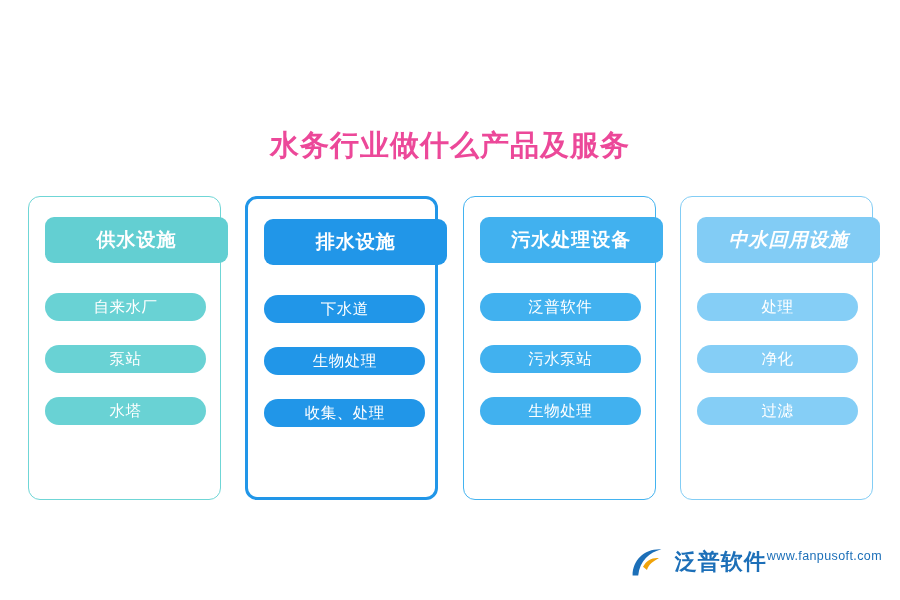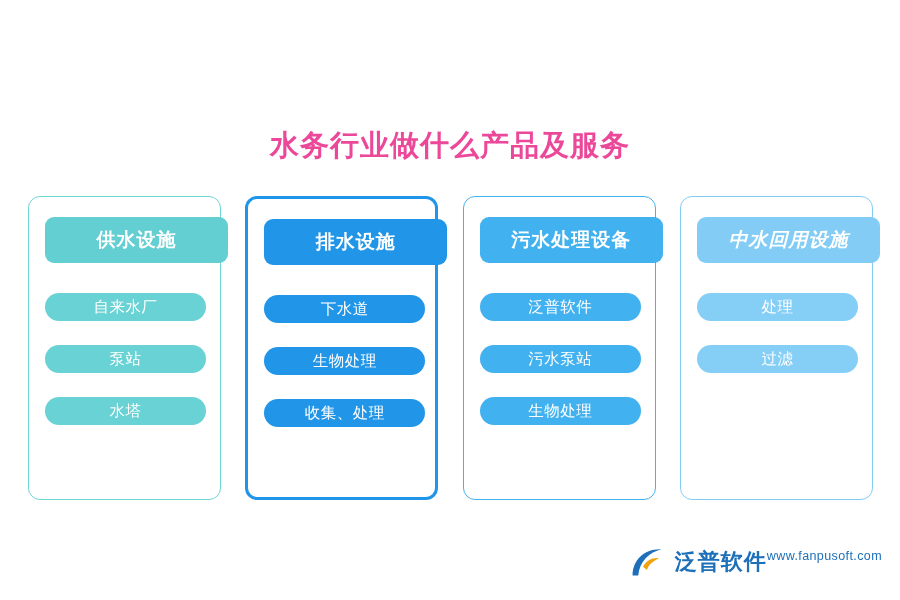--- a/index.html
+++ b/index.html
@@ -180,20 +180,21 @@
         <div class="item">泛普软件</div>
         <div class="item">污水泵站</div>
         <div class="item">生物处理</div>
       </div>
     </div>
 
     <div class="column c4">
       <div class="col-head">中水回用设施</div>
       <div class="items">
         <div class="item">处理</div>
+        <div class="item">净化</div>
         <div class="item">过滤</div>
       </div>
     </div>
 
   </div>
 
   <div class="logo">
     <div class="logo-mark">
       <svg viewBox="0 0 100 100" width="40" height="40">
         <path d="M14 84 C14 44, 44 16, 86 18 C56 26, 32 46, 28 84 Z" fill="#1c6fb8"></path>

